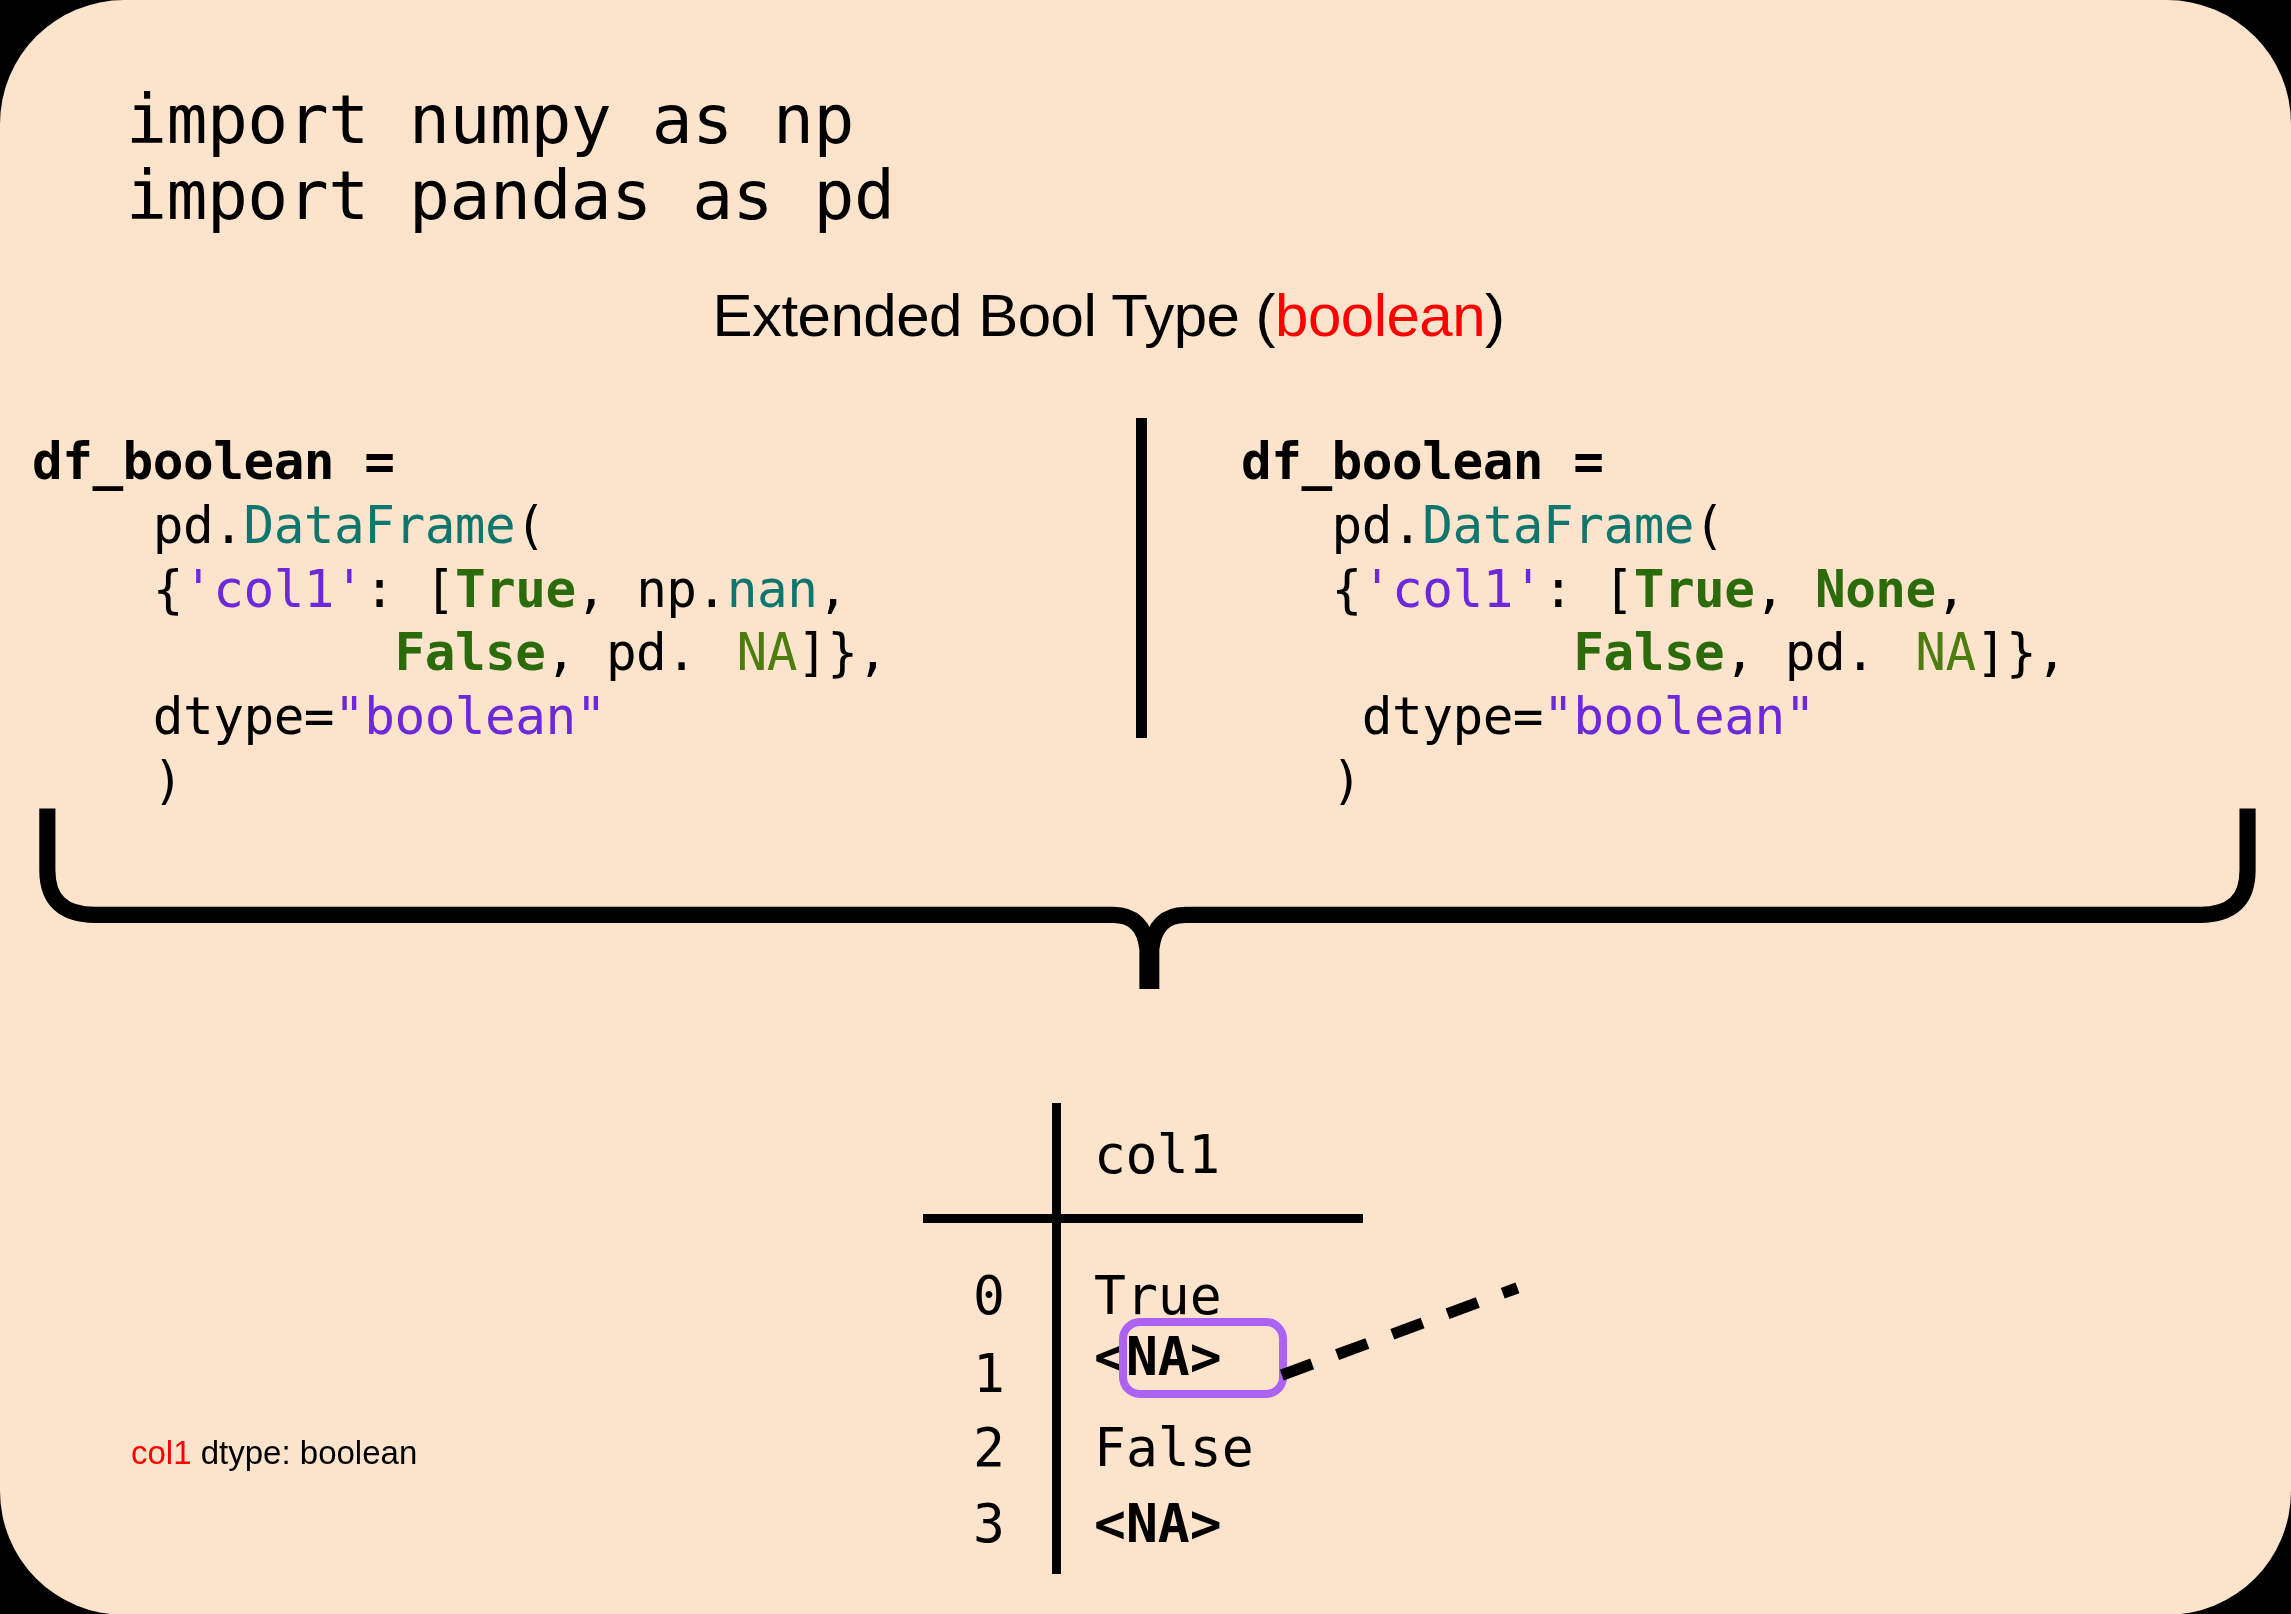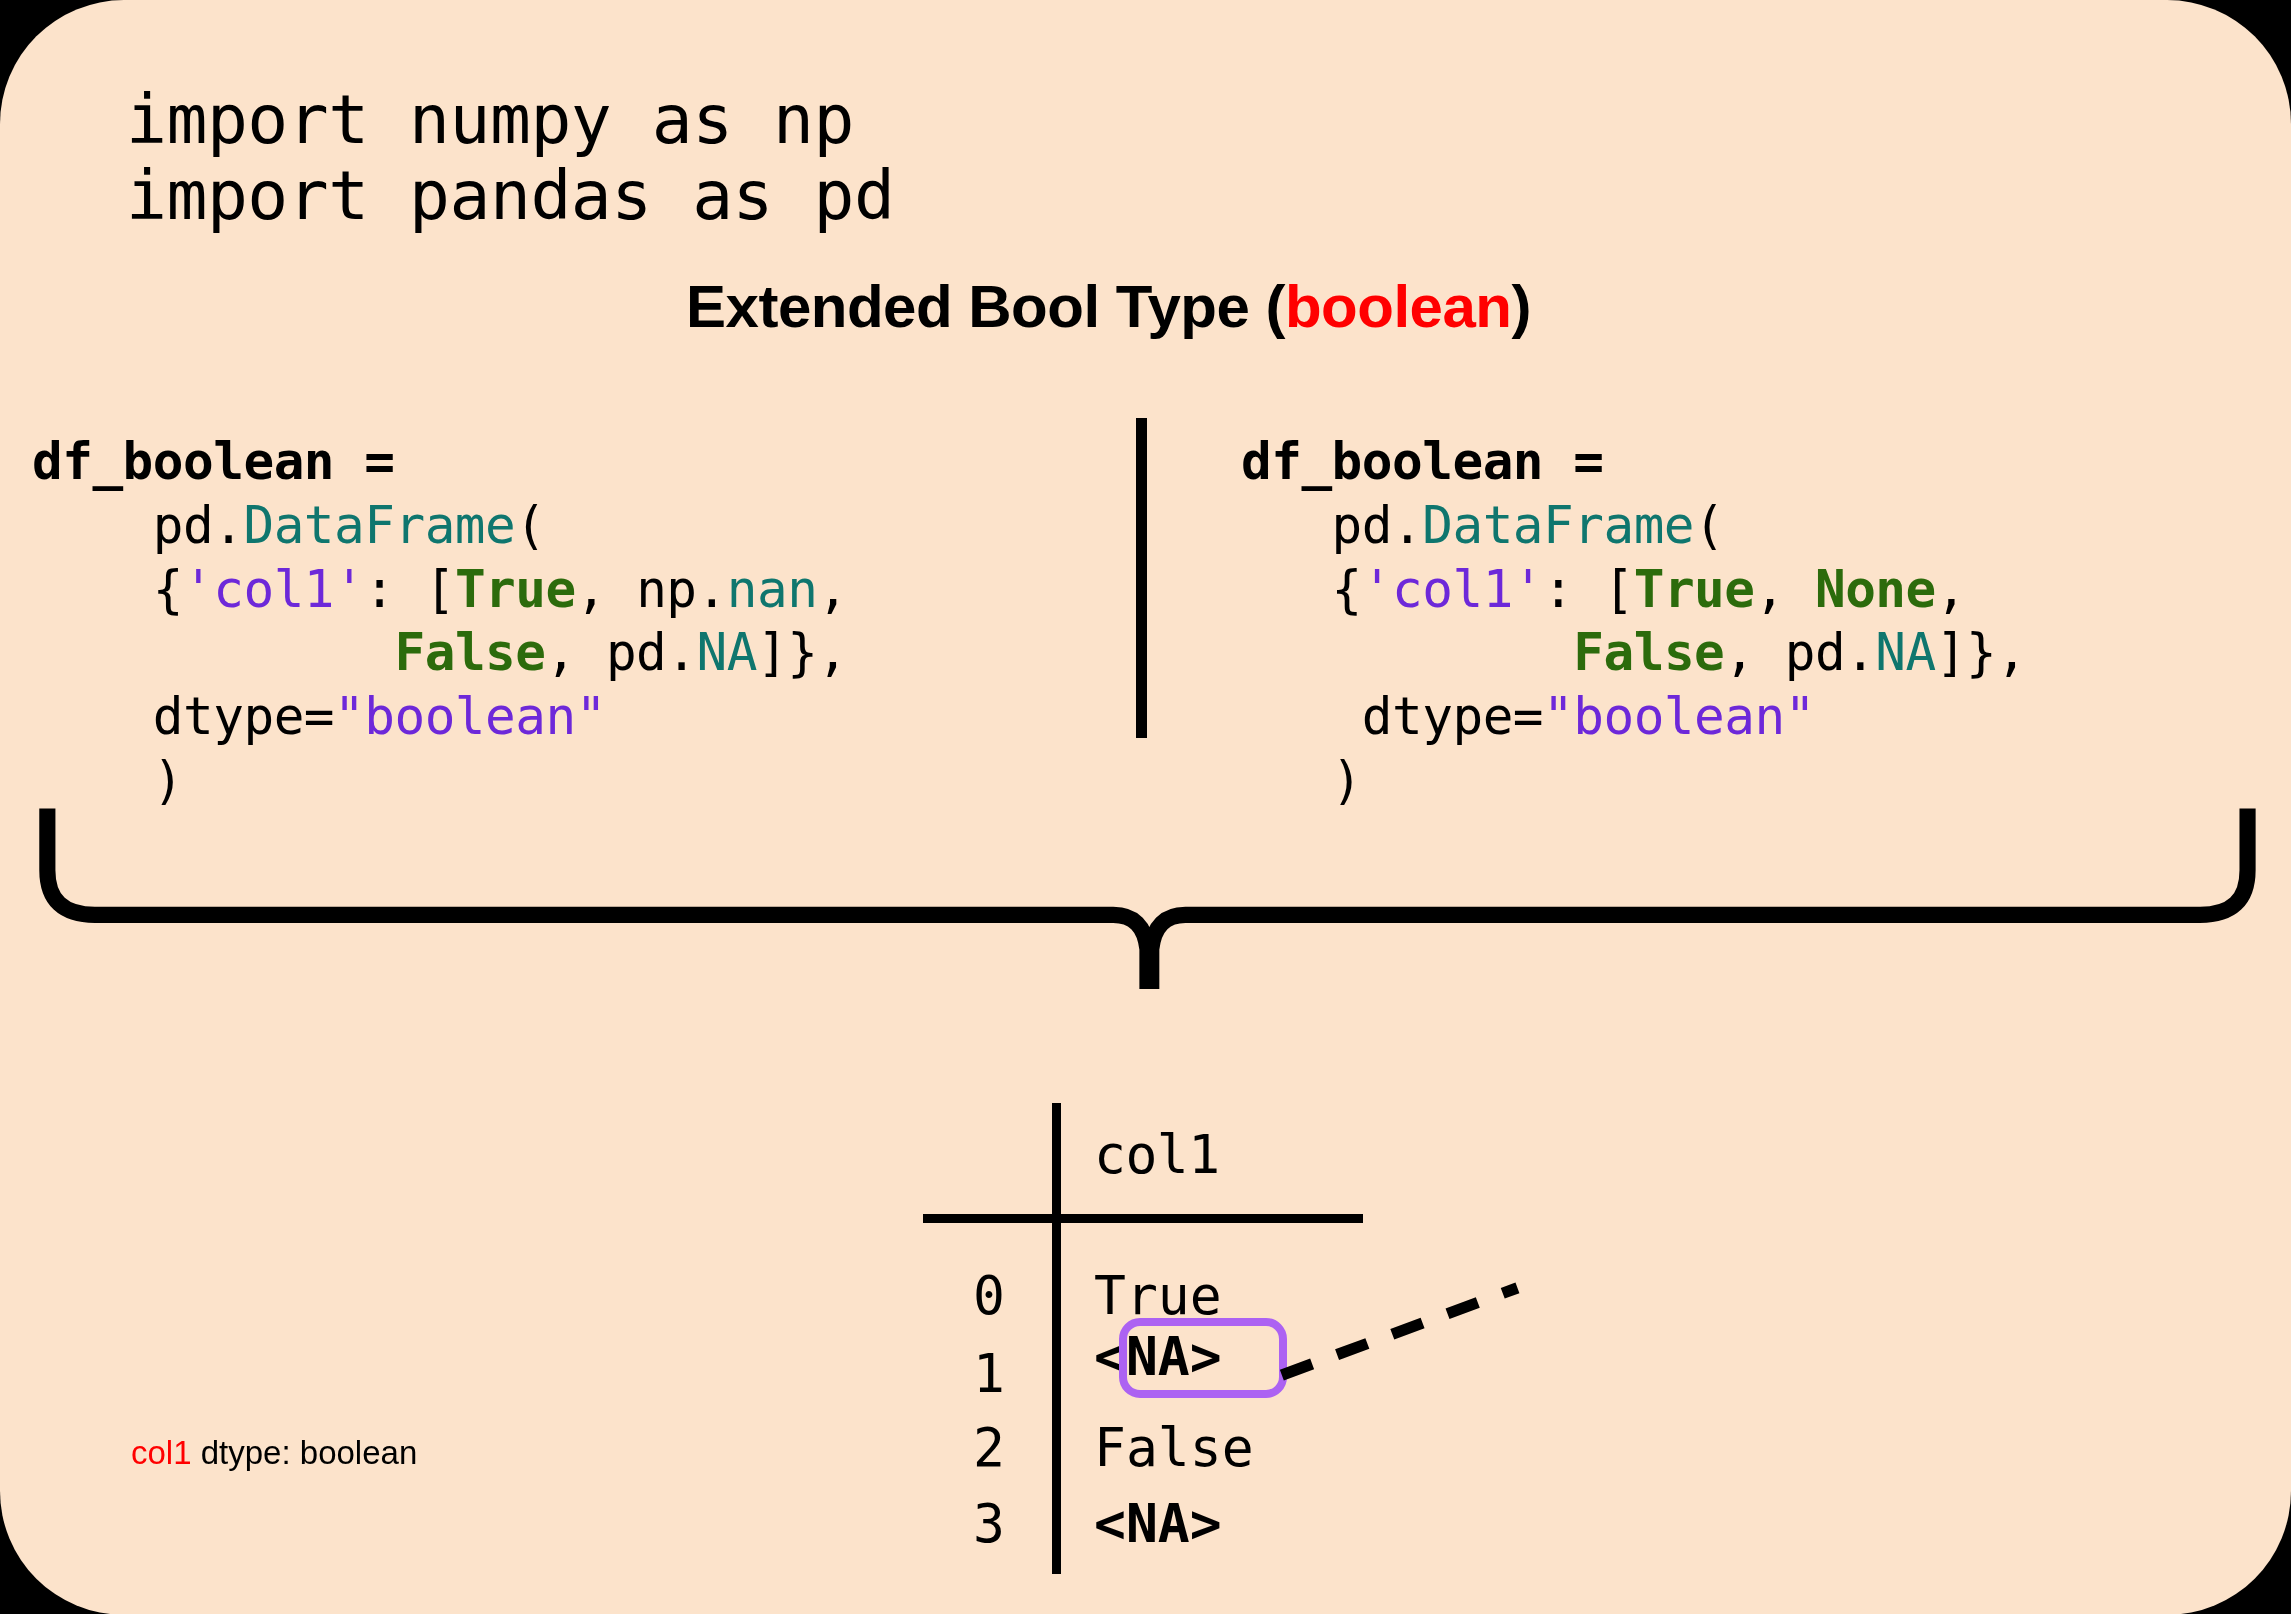--- a/index.html
+++ b/index.html
@@ -23,41 +23,41 @@
   
   #imports {
     position: absolute; left: 126px; top: 82px;
     font-size: 68px; line-height: 1.12;
     color: #000; letter-spacing: -0.5px;
     white-space: pre;
   }
 
   
   #title {
-    position: absolute; left: 0; top: 272px; width: 2217px;
+    position: absolute; left: 0; top: 281px; width: 2217px;
     text-align: center;
-    font-size: 60px; font-weight: bold; color: #000;
+    font-size: 60px; font-weight: normal; color: #000;
     letter-spacing: -0.5px;
   }
   #title .kw { color: #FF0000; }
 
   
   .codecol {
     position: absolute;
     font-size: 51px; line-height: 1.25;
     color: #000; white-space: pre;
     letter-spacing: -0.5px;
   }
   #code-left  { left: 32px;   top: 430px; }
   #code-right { left: 1241px; top: 430px; }
   .codecol .b  { font-weight: bold; }
   .blue  { color: #0f766e; }
   .red   { color: #6d28d9; }
   .green { color: #2C6B0C; font-weight: bold; }
-  .purple{ color: #0f766e; }
+  .purple{ color: #4d7c0f; margin-left: 40px; }
 
   
   #divider {
     position: absolute; left: 1136px; top: 418px;
     width: 10.5px; height: 320px; background: #000;
   }
 
   
   #brace { position: absolute; left: 28.5px; top: 799px; width: 2235px; height: 190px; }
 

